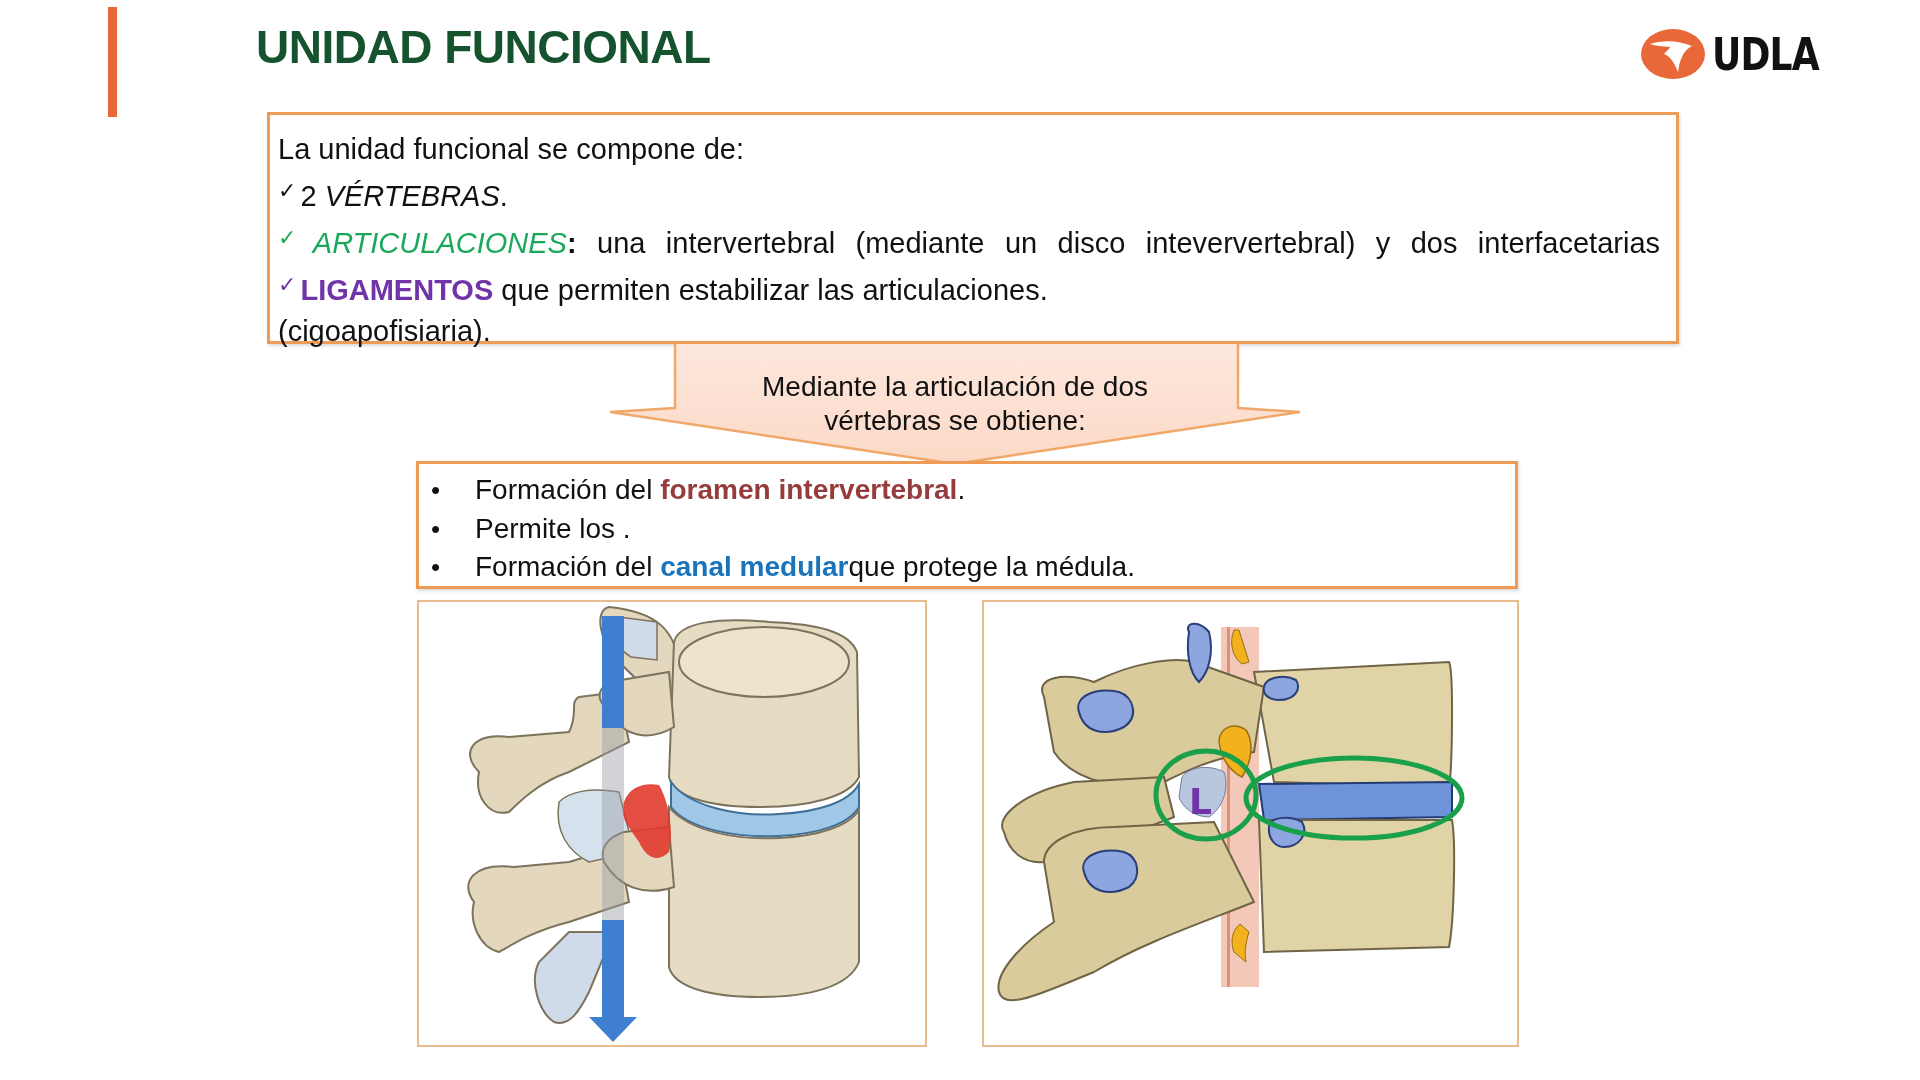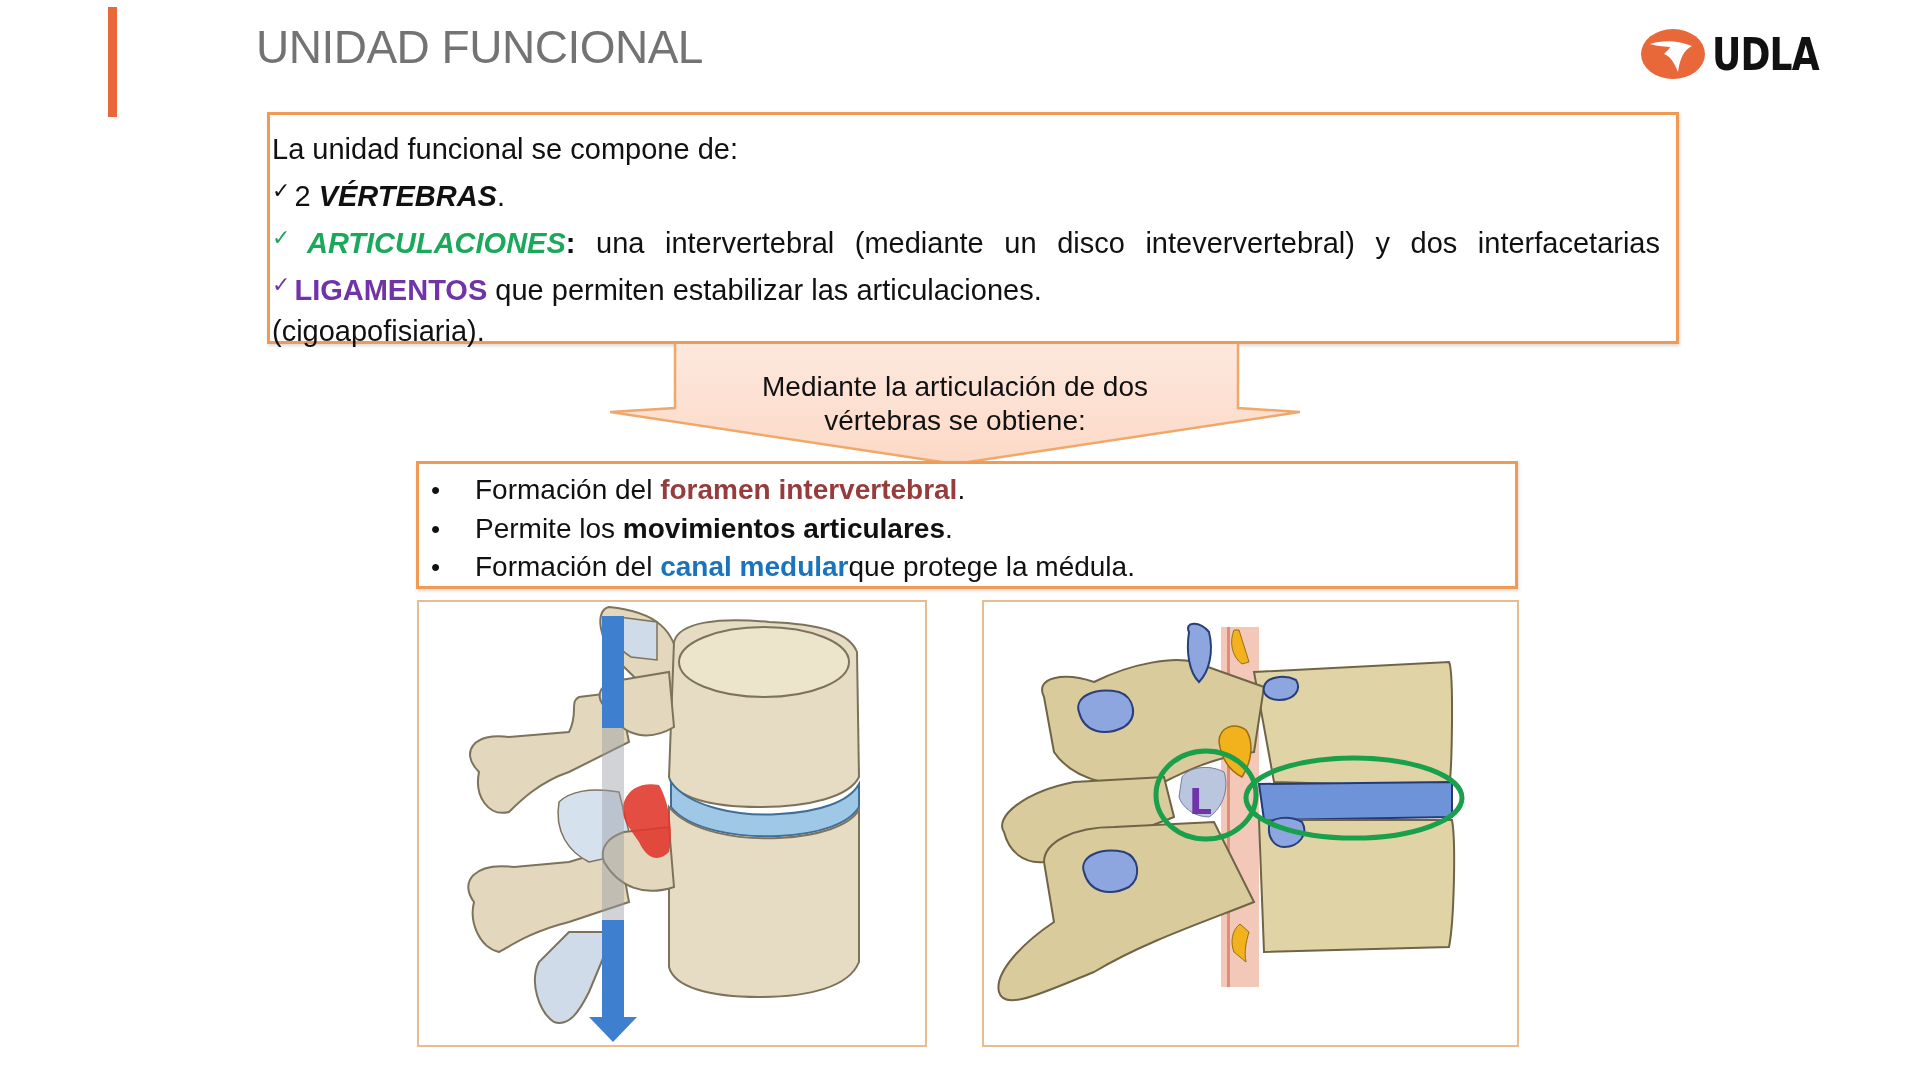--- a/index.html
+++ b/index.html
@@ -1,30 +1,30 @@
 <!DOCTYPE html>
 <html><head>
 <meta charset="utf-8">
 <style>
   * { box-sizing: border-box; margin: 0; padding: 0; }
   html, body { width: 1920px; height: 1080px; background: #ffffff; overflow: hidden; }
   body { position: relative; font-family: "Liberation Sans", "DejaVu Sans", sans-serif; color: #111; }
 
   .accent-bar { position: absolute; left: 108px; top: 7px; width: 9px; height: 110px; background: #e8683a; }
-  .title { position: absolute; left: 256px; top: 20px; font-size: 46px; font-weight: normal; letter-spacing: -0.5px; color: #737373; }
+  .title { position: absolute; left: 256px; top: 20px; font-size: 46px; font-weight: bold; letter-spacing: -0.5px; color: #14532d; }
 
   .logo { position: absolute; left: 1640px; top: 28px; display: flex; align-items: center; gap: 6px; }
   .logo-mark { width: 66px; height: 52px; }
   .logo-text { font-family: "DejaVu Sans", sans-serif; font-size: 44px; font-weight: bold; color: #111; letter-spacing: -1px; transform: scaleX(0.82); transform-origin: left center; }
 
-  .components-box { position: absolute; left: 267px; top: 112px; width: 1412px; height: 232px; border: 3px solid #ef9a55; background: #fff; box-shadow: 1px 2px 3px rgba(0,0,0,0.15); padding: 14px 16px 0 2px; font-size: 29px; line-height: 41px; }
+  .components-box { position: absolute; left: 267px; top: 112px; width: 1412px; height: 232px; border: 3px solid #ef9a55; background: #fff; box-shadow: 1px 2px 3px rgba(0,0,0,0.15); padding: 14px 16px 0 8px; font-size: 29px; line-height: 41px; }
   .components-box .line { display: block; white-space: nowrap; }
   .justify-first { display: block; text-align: justify; text-align-last: justify; white-space: nowrap; }
   .check { font-size: 22px; vertical-align: 8px; margin-right: 4px; }
-  .bold-italic { font-weight: bold; font-style: italic; }
+  .bold-italic { font-weight: normal; font-style: italic; }
   .bold { font-weight: bold; }
   .green { color: #1aa85a; }
   .purple { color: #7033a8; }
   .dark-red { color: #963c3c; }
   .blue { color: #1a74bc; }
 
   .arrow-callout { position: absolute; left: 610px; top: 344px; width: 690px; height: 122px; }
   .arrow-callout svg { position: absolute; left: 0; top: 0; }
   .arrow-text { position: absolute; left: 90px; top: 26px; width: 510px; text-align: center; font-size: 28px; line-height: 34px; color: #111; }
 
@@ -80,21 +80,21 @@
   <div class="arrow-text">Mediante la articulación de dos vértebras se obtiene:</div>
 </div>
 
 <section class="results-box">
   <div class="bullet-row">
     <span class="bullet">•</span>
     <span>Formación del </span>&nbsp;<span class="bold dark-red">foramen intervertebral</span><span>.</span>
   </div>
   <div class="bullet-row">
     <span class="bullet">•</span>
-    <span>Permite los </span>&nbsp;<span class="bold">movimientos articulares</span><span>.</span>
+    <span>Permite los </span>&nbsp;<span>.</span>
   </div>
   <div class="bullet-row">
     <span class="bullet">•</span>
     <span>Formación del </span>&nbsp;<span class="bold blue">canal medular</span><span> que protege la médula.</span>
   </div>
 </section>
 
 <div class="image-panel panel-left">
   <svg width="510" height="447" viewBox="0 0 510 447">
 

